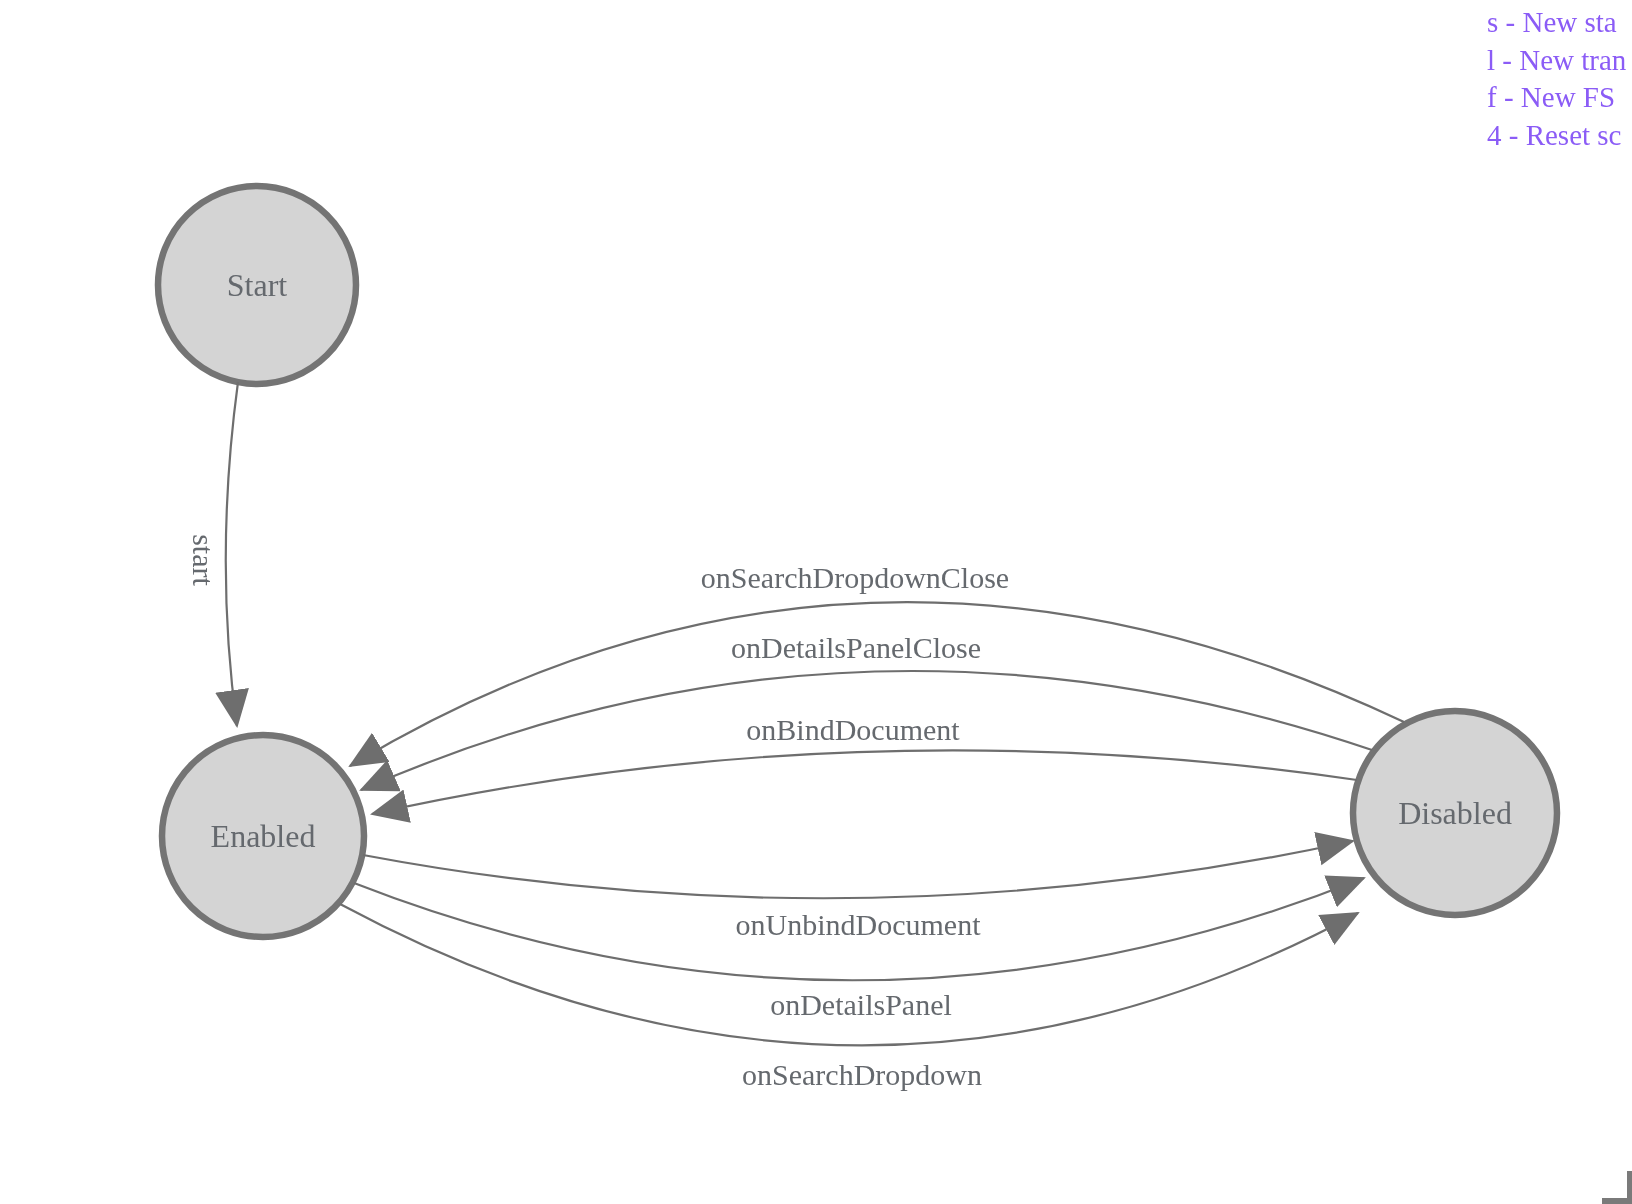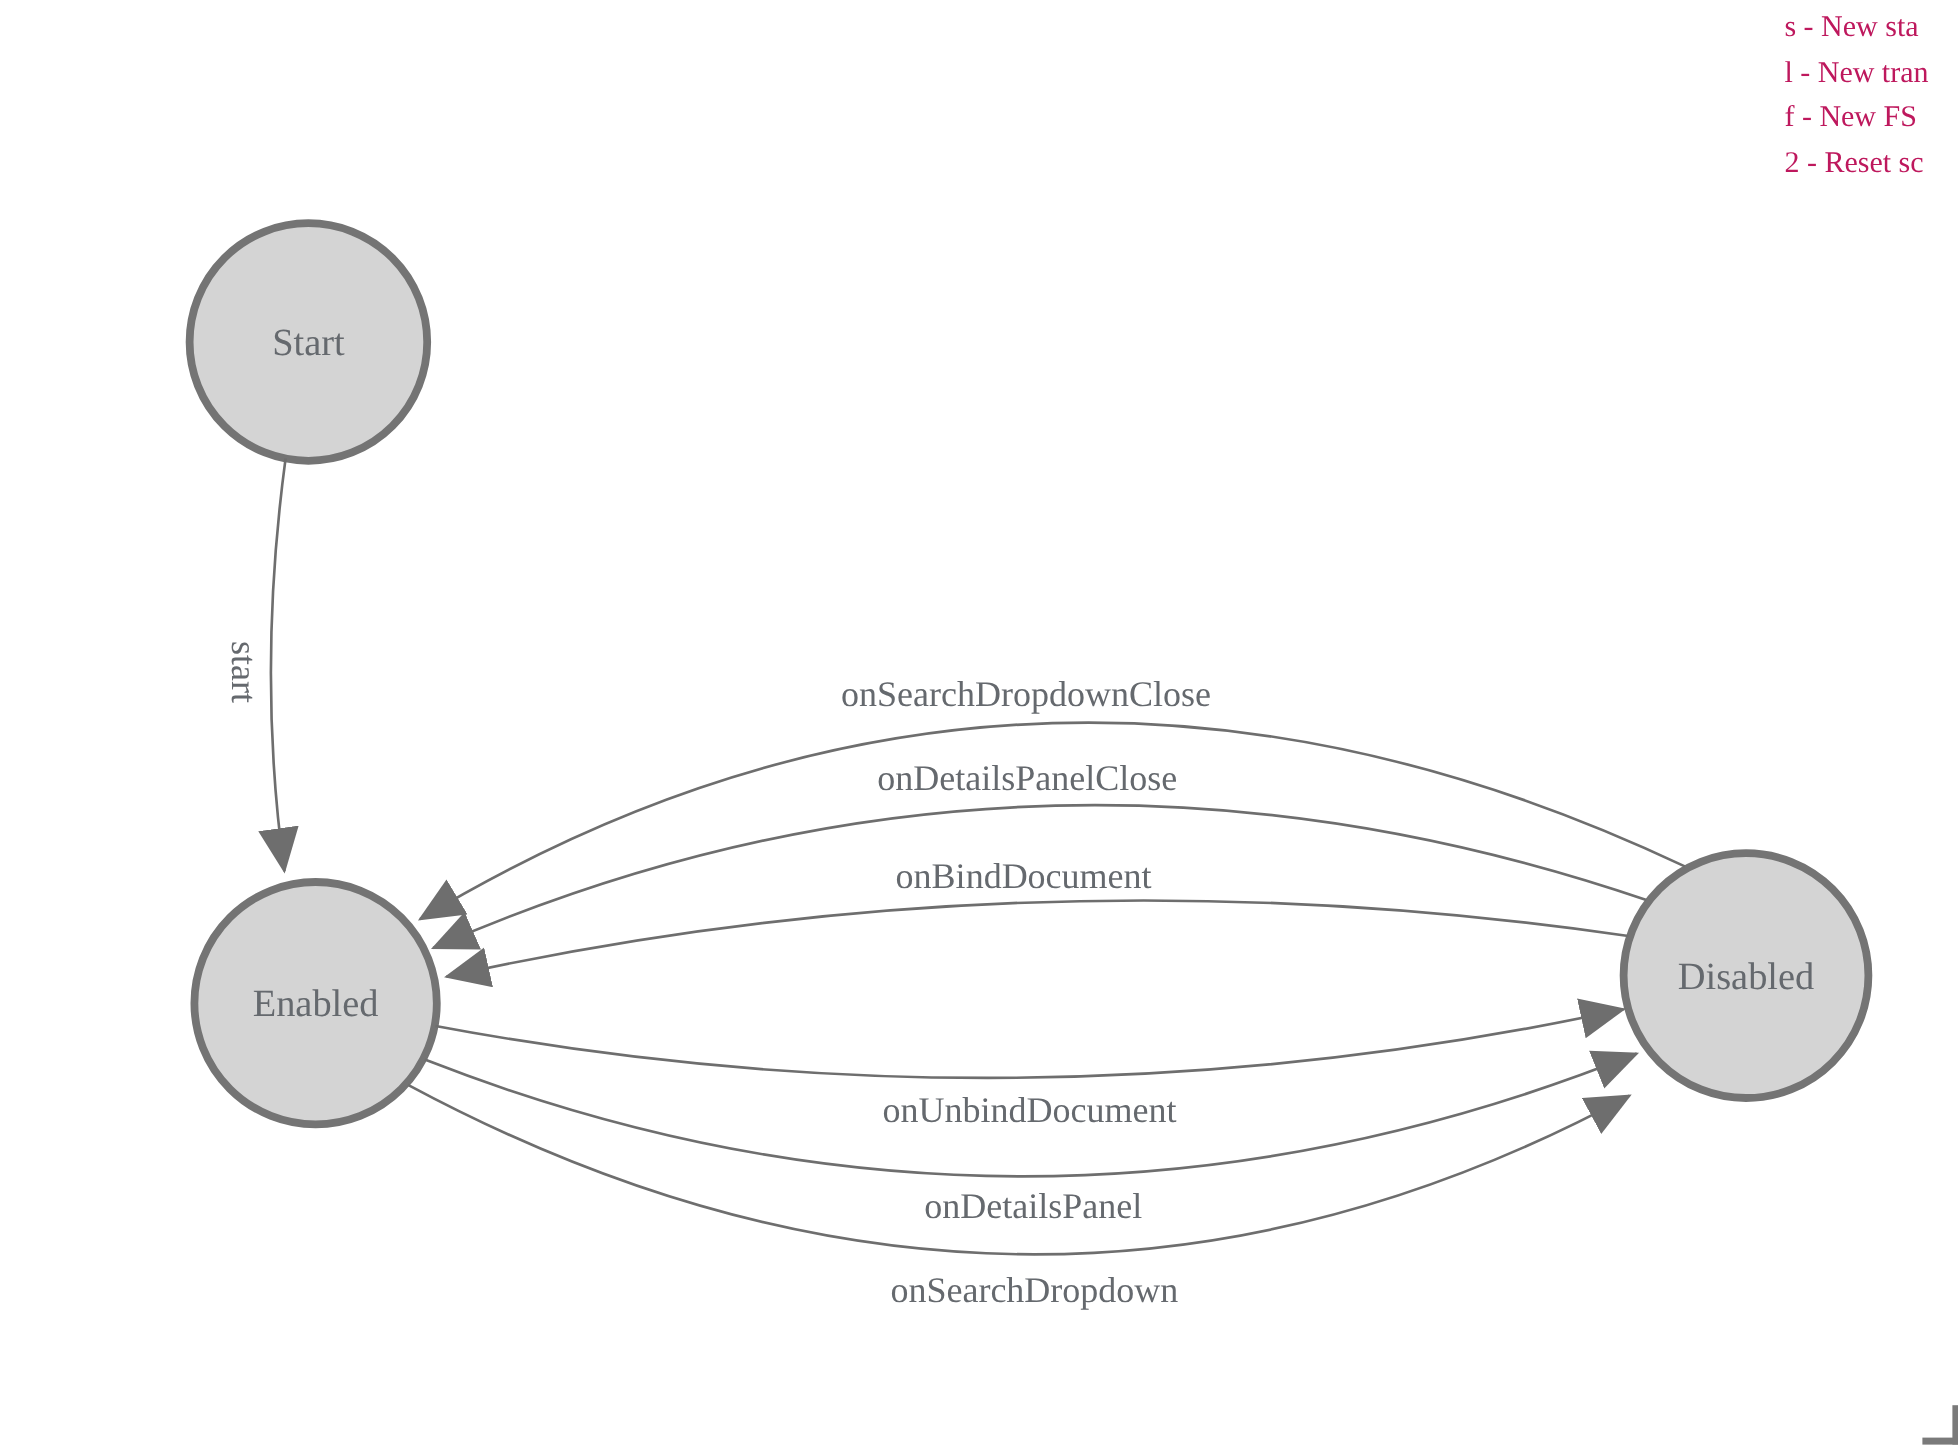--- a/index.html
+++ b/index.html
@@ -41,23 +41,23 @@
     font-size: 30px;
     text-anchor: middle;
   }
   .fragment {
     fill: #7a7a7a;
   }
   .legend {
     position: absolute;
     left: 1487px;
     top: 4px;
-    font-size: 25px;
+    font-size: 29px;
     line-height: 37.5px;
-    color: #be185d;
+    color: #8b5cf6;
     white-space: nowrap;
   }
 </style>
 </head>
 <body>
 
 <svg id="fsm-canvas" width="1632" height="1204" viewBox="0 0 1632 1204" xmlns="http://www.w3.org/2000/svg">
   <defs>
     <marker id="arrowhead" markerUnits="userSpaceOnUse" markerWidth="40" markerHeight="36" refX="36" refY="17" orient="auto">
       <path d="M 0 0 L 38 17 L 0 34 Z" fill="#6e6e6e"></path>
@@ -92,14 +92,14 @@
   <g id="layer-fragments">
       <rect class="fragment" x="1627" y="1171" width="5" height="33" fill="#7a7a7a"></rect>
       <rect class="fragment" x="1602" y="1198" width="30" height="6" fill="#7a7a7a"></rect>
     </g>
 </svg>
 
 <div class="legend">
   <div>s - New sta</div>
   <div>l - New tran</div>
   <div>f - New FS</div>
-  <div>2 - Reset sc</div>
+  <div>4 - Reset sc</div>
 </div>
 
 </body></html>

